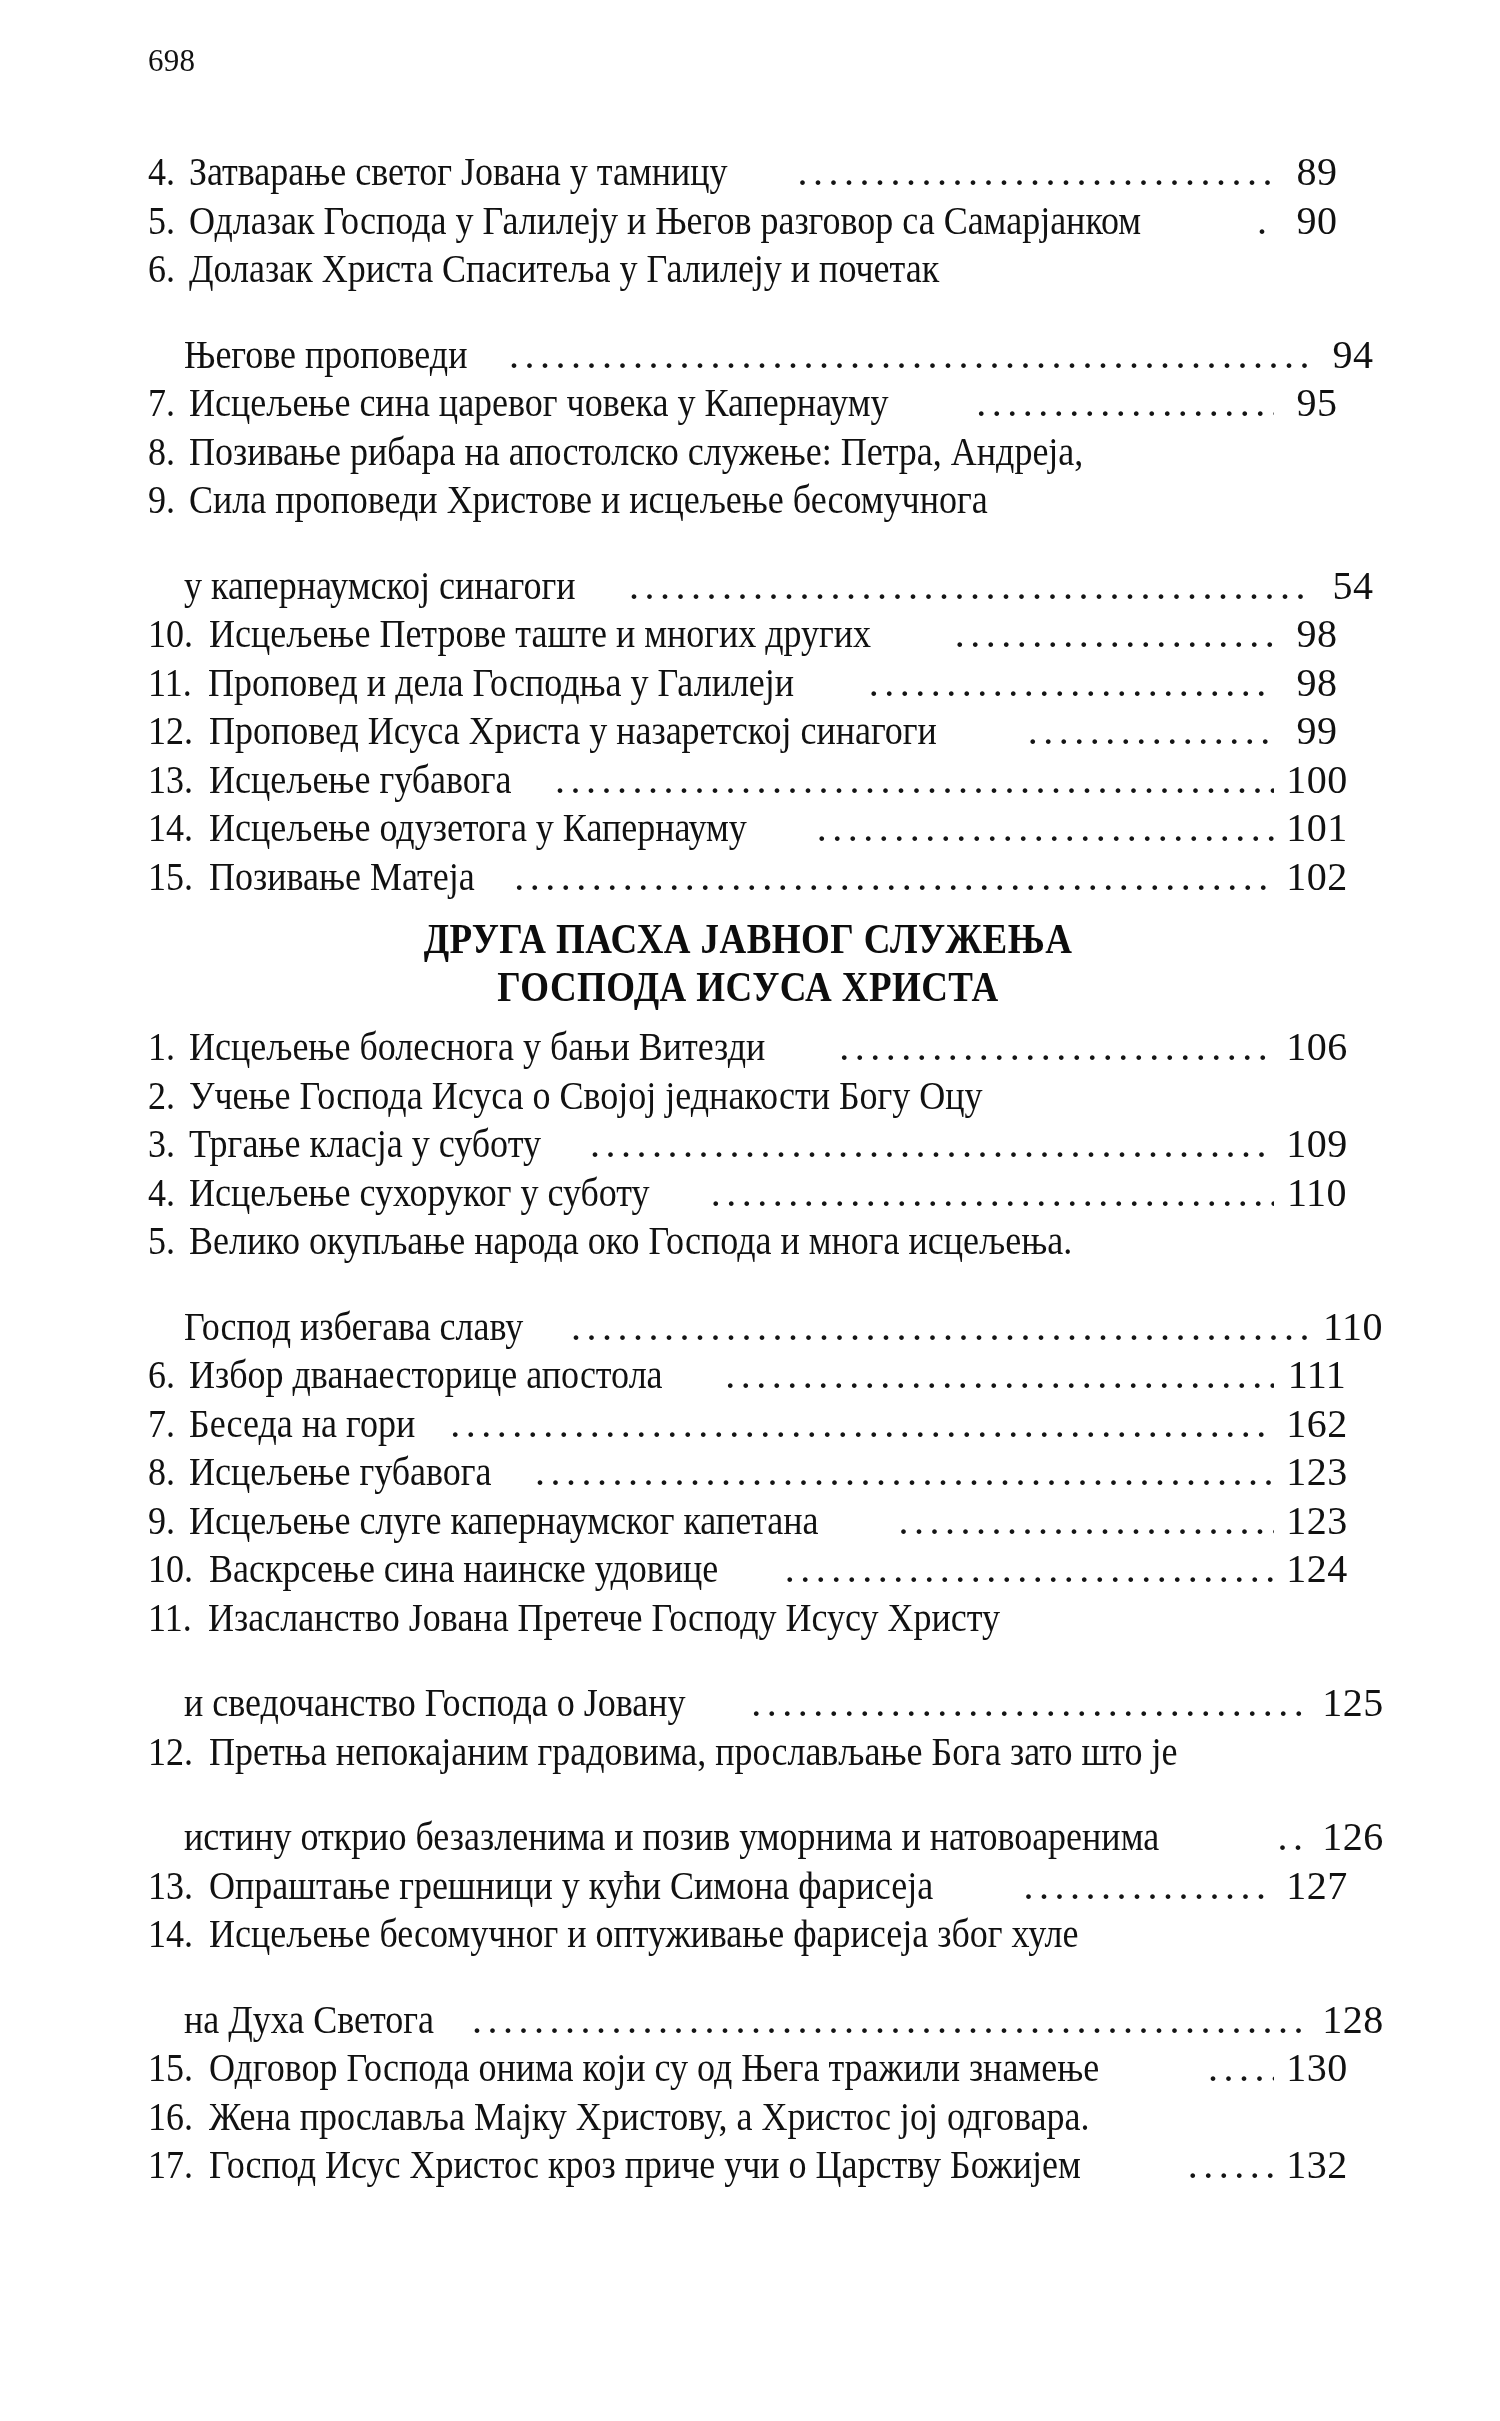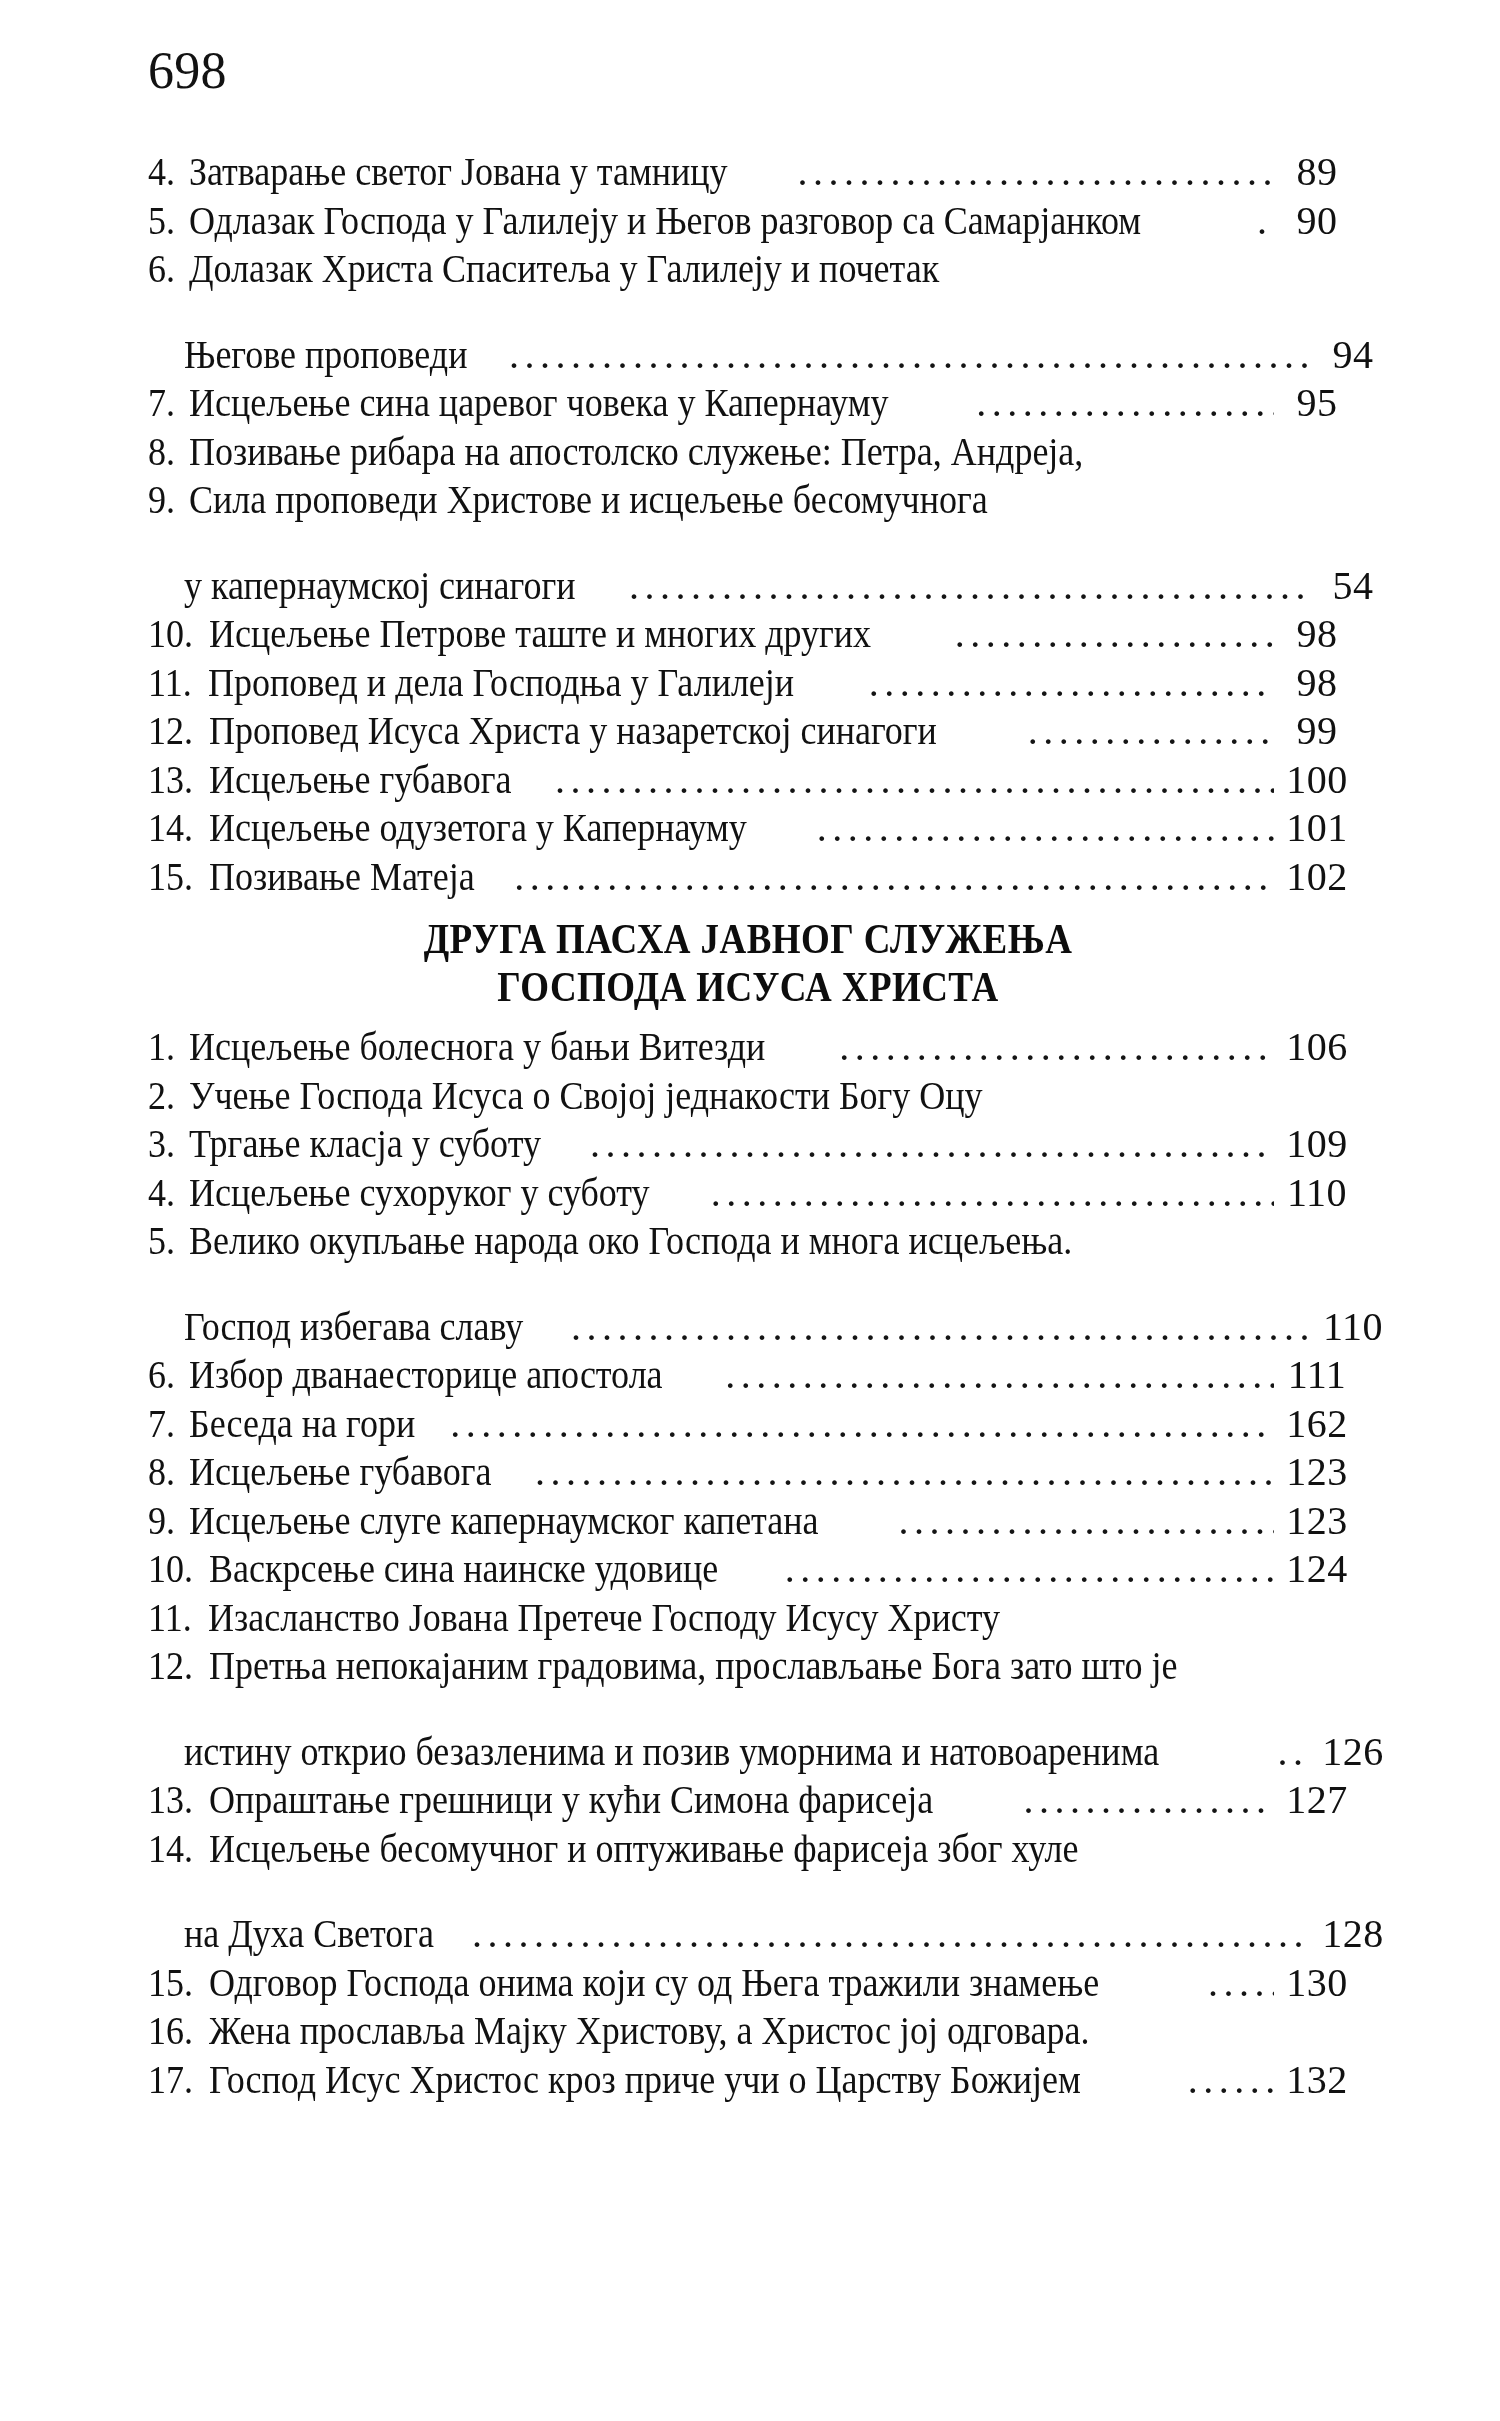--- a/index.html
+++ b/index.html
@@ -24,21 +24,21 @@
     height: 2421px;
     box-sizing: border-box;
     padding: 0;
   }
 
   
   .folio {
     position: absolute;
     left: 148px;
     top: 45px;
-    font-size: 52px;
+    font-size: 31px;
     line-height: 1;
     letter-spacing: 0.2px;
     color: #121212;
   }
 
   .toc {
     position: absolute;
     left: 148px;
     top: 148px;
     width: 1200px;
@@ -320,20 +320,25 @@
             <span class="title">Васкрсење сина наинске удовице</span>
             <span class="leader"></span>
             <span class="pg">124</span>
           </div>
         </div>
         <div class="entry">
           <div class="eline nolead">
             <span class="num">11.</span>
             <span class="title">Изасланство Јована Претече Господу Исусу Христу</span>
           </div>
+          <div class="eline cont">
+            <span class="title">и сведочанство Господа о Јовану</span>
+            <span class="leader"></span>
+            <span class="pg">125</span>
+          </div>
         </div>
         <div class="entry">
           <div class="eline nolead">
             <span class="num">12.</span>
             <span class="title">Претња непокајаним градовима, прослављање Бога зато што је</span>
           </div>
           <div class="eline cont">
             <span class="title">истину открио безазленима и позив уморнима и натовоаренима</span>
             <span class="leader"></span>
             <span class="pg">126</span>

